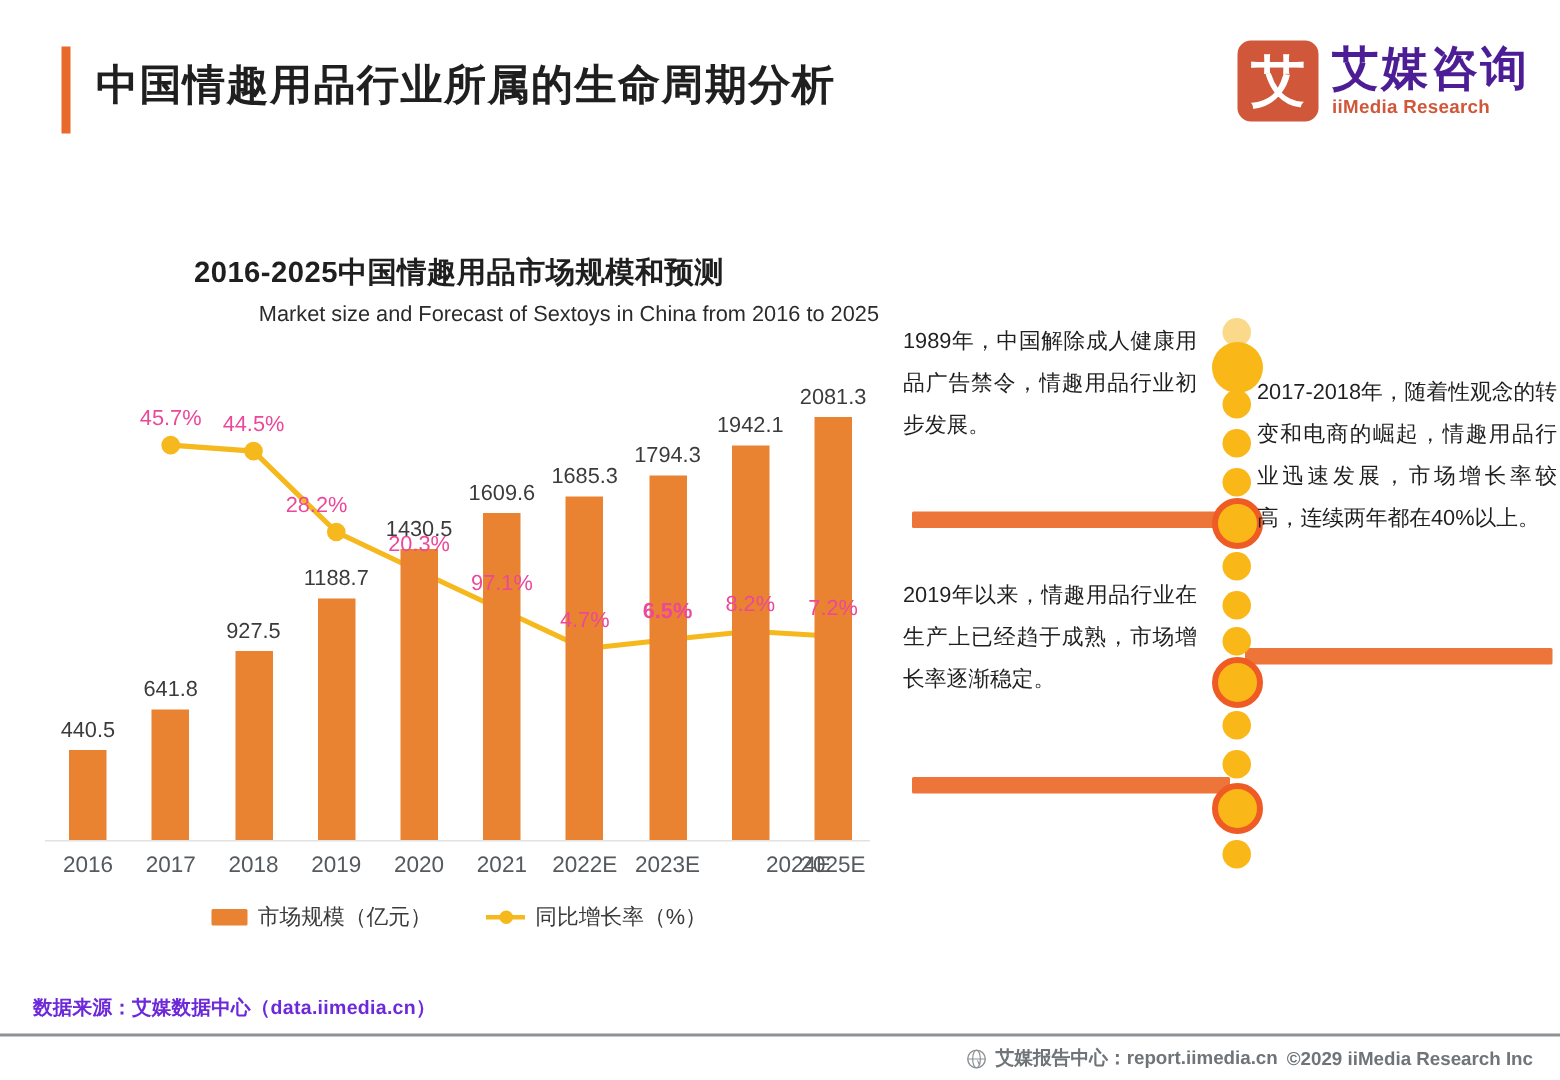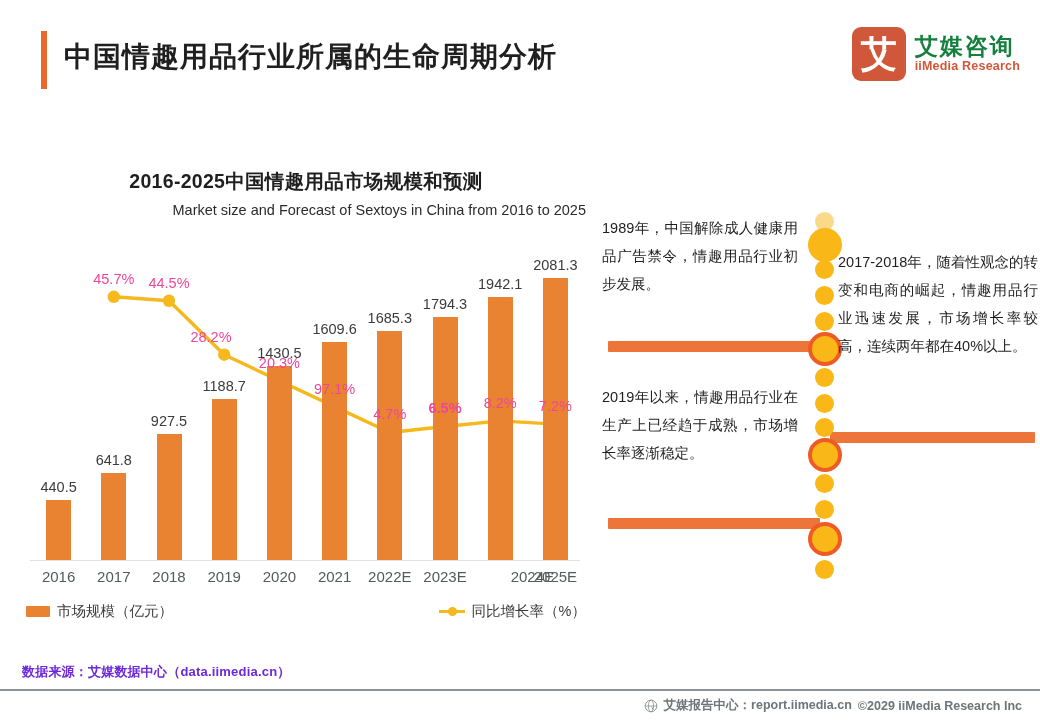--- a/index.html
+++ b/index.html
@@ -23,21 +23,21 @@
     font-size: 28px; font-weight: 700; letter-spacing: 1px;
     color: #1f1f1f; white-space: nowrap;
   }
   #logo { position: absolute; right: 20px; top: 27px; display: flex; align-items: center; gap: 9px; }
   #logo-mark {
     width: 54px; height: 54px; border-radius: 9px; background: #D1573A;
     display: flex; align-items: center; justify-content: center;
     color: #fff; font-size: 36px; font-weight: 700; line-height: 1;
   }
   #logo-text { display: flex; flex-direction: column; justify-content: center; }
-  #logo-cn { font-size: 23px; font-weight: 700; color: #15803d; letter-spacing: 2px; line-height: 1.1; }
+  #logo-cn { font-size: 31px; font-weight: 700; color: #4c1d95; letter-spacing: 2px; line-height: 1.1; }
   #logo-en { font-size: 12.5px; font-weight: 700; color: #D1573A; letter-spacing: 0.2px; line-height: 1.2; }
 
   
   #chart-panel { position: absolute; left: 26px; top: 150px; width: 560px; height: 500px; }
   #chart-title {
     position: absolute; left: 0; top: 18px; width: 560px; text-align: center;
     font-size: 19.5px; font-weight: 700; color: #1f1f1f; letter-spacing: 0.3px;
   }
   #chart-subtitle {
     position: absolute; left: 0; top: 52px; width: 560px; text-align: right;
@@ -59,21 +59,21 @@
   }
   #line-svg { position: absolute; left: 0; top: 0; width: 552px; height: 312px; overflow: visible; }
 
   #xaxis { position: absolute; left: 4px; top: 418px; width: 552px; height: 24px; }
   .x-tick {
     position: absolute; font-size: 15px; color: #555a5e; text-align: center; white-space: nowrap;
   }
 
   #legend {
     position: absolute; left: 0; top: 452px; width: 560px;
-    display: flex; justify-content: space-between; align-items: center; gap: 36px;
+    display: flex; justify-content: center; align-items: center; gap: 36px;
   }
   .legend-item { display: flex; align-items: center; gap: 7px; }
   .legend-swatch-bar { width: 24px; height: 11px; background: #E98231; border-radius: 1px; }
   .legend-swatch-line { position: relative; width: 26px; height: 11px; }
   .legend-swatch-line::before {
     content: ""; position: absolute; left: 0; top: 4px; width: 26px; height: 3px; background: #F5B81D;
   }
   .legend-swatch-line::after {
     content: ""; position: absolute; left: 9px; top: 1px; width: 9px; height: 9px;
     background: #F5B81D; border-radius: 50%;

